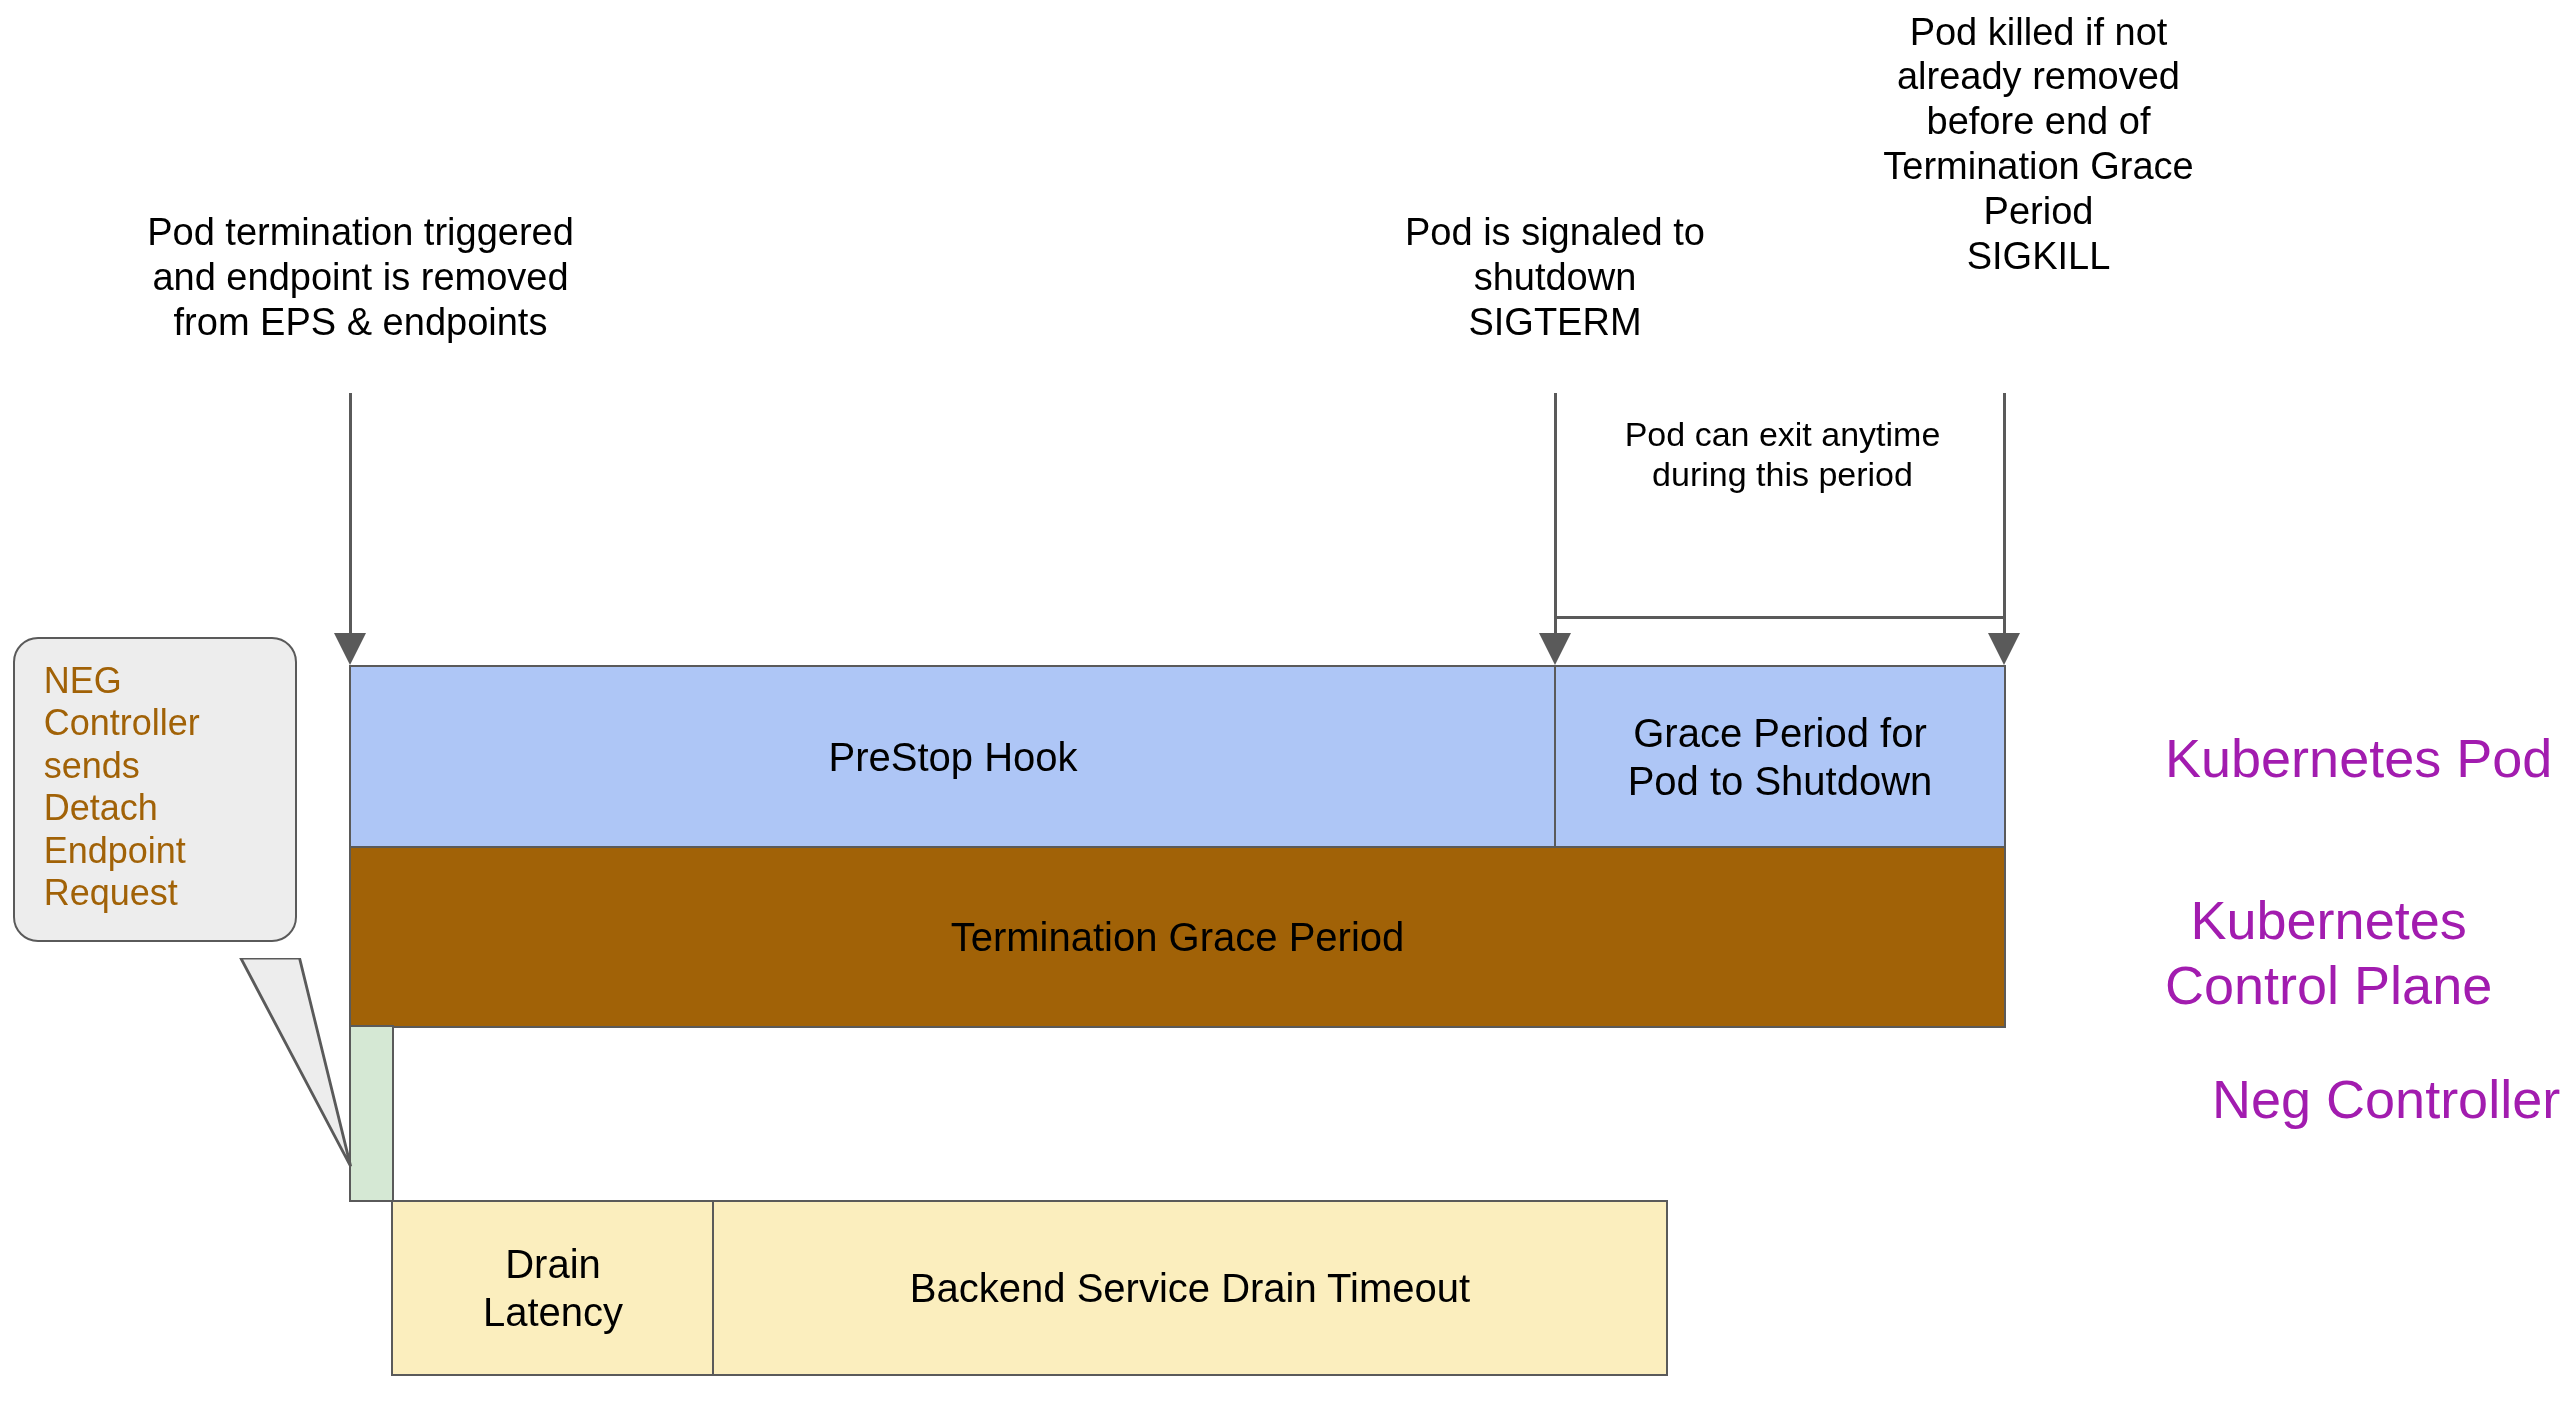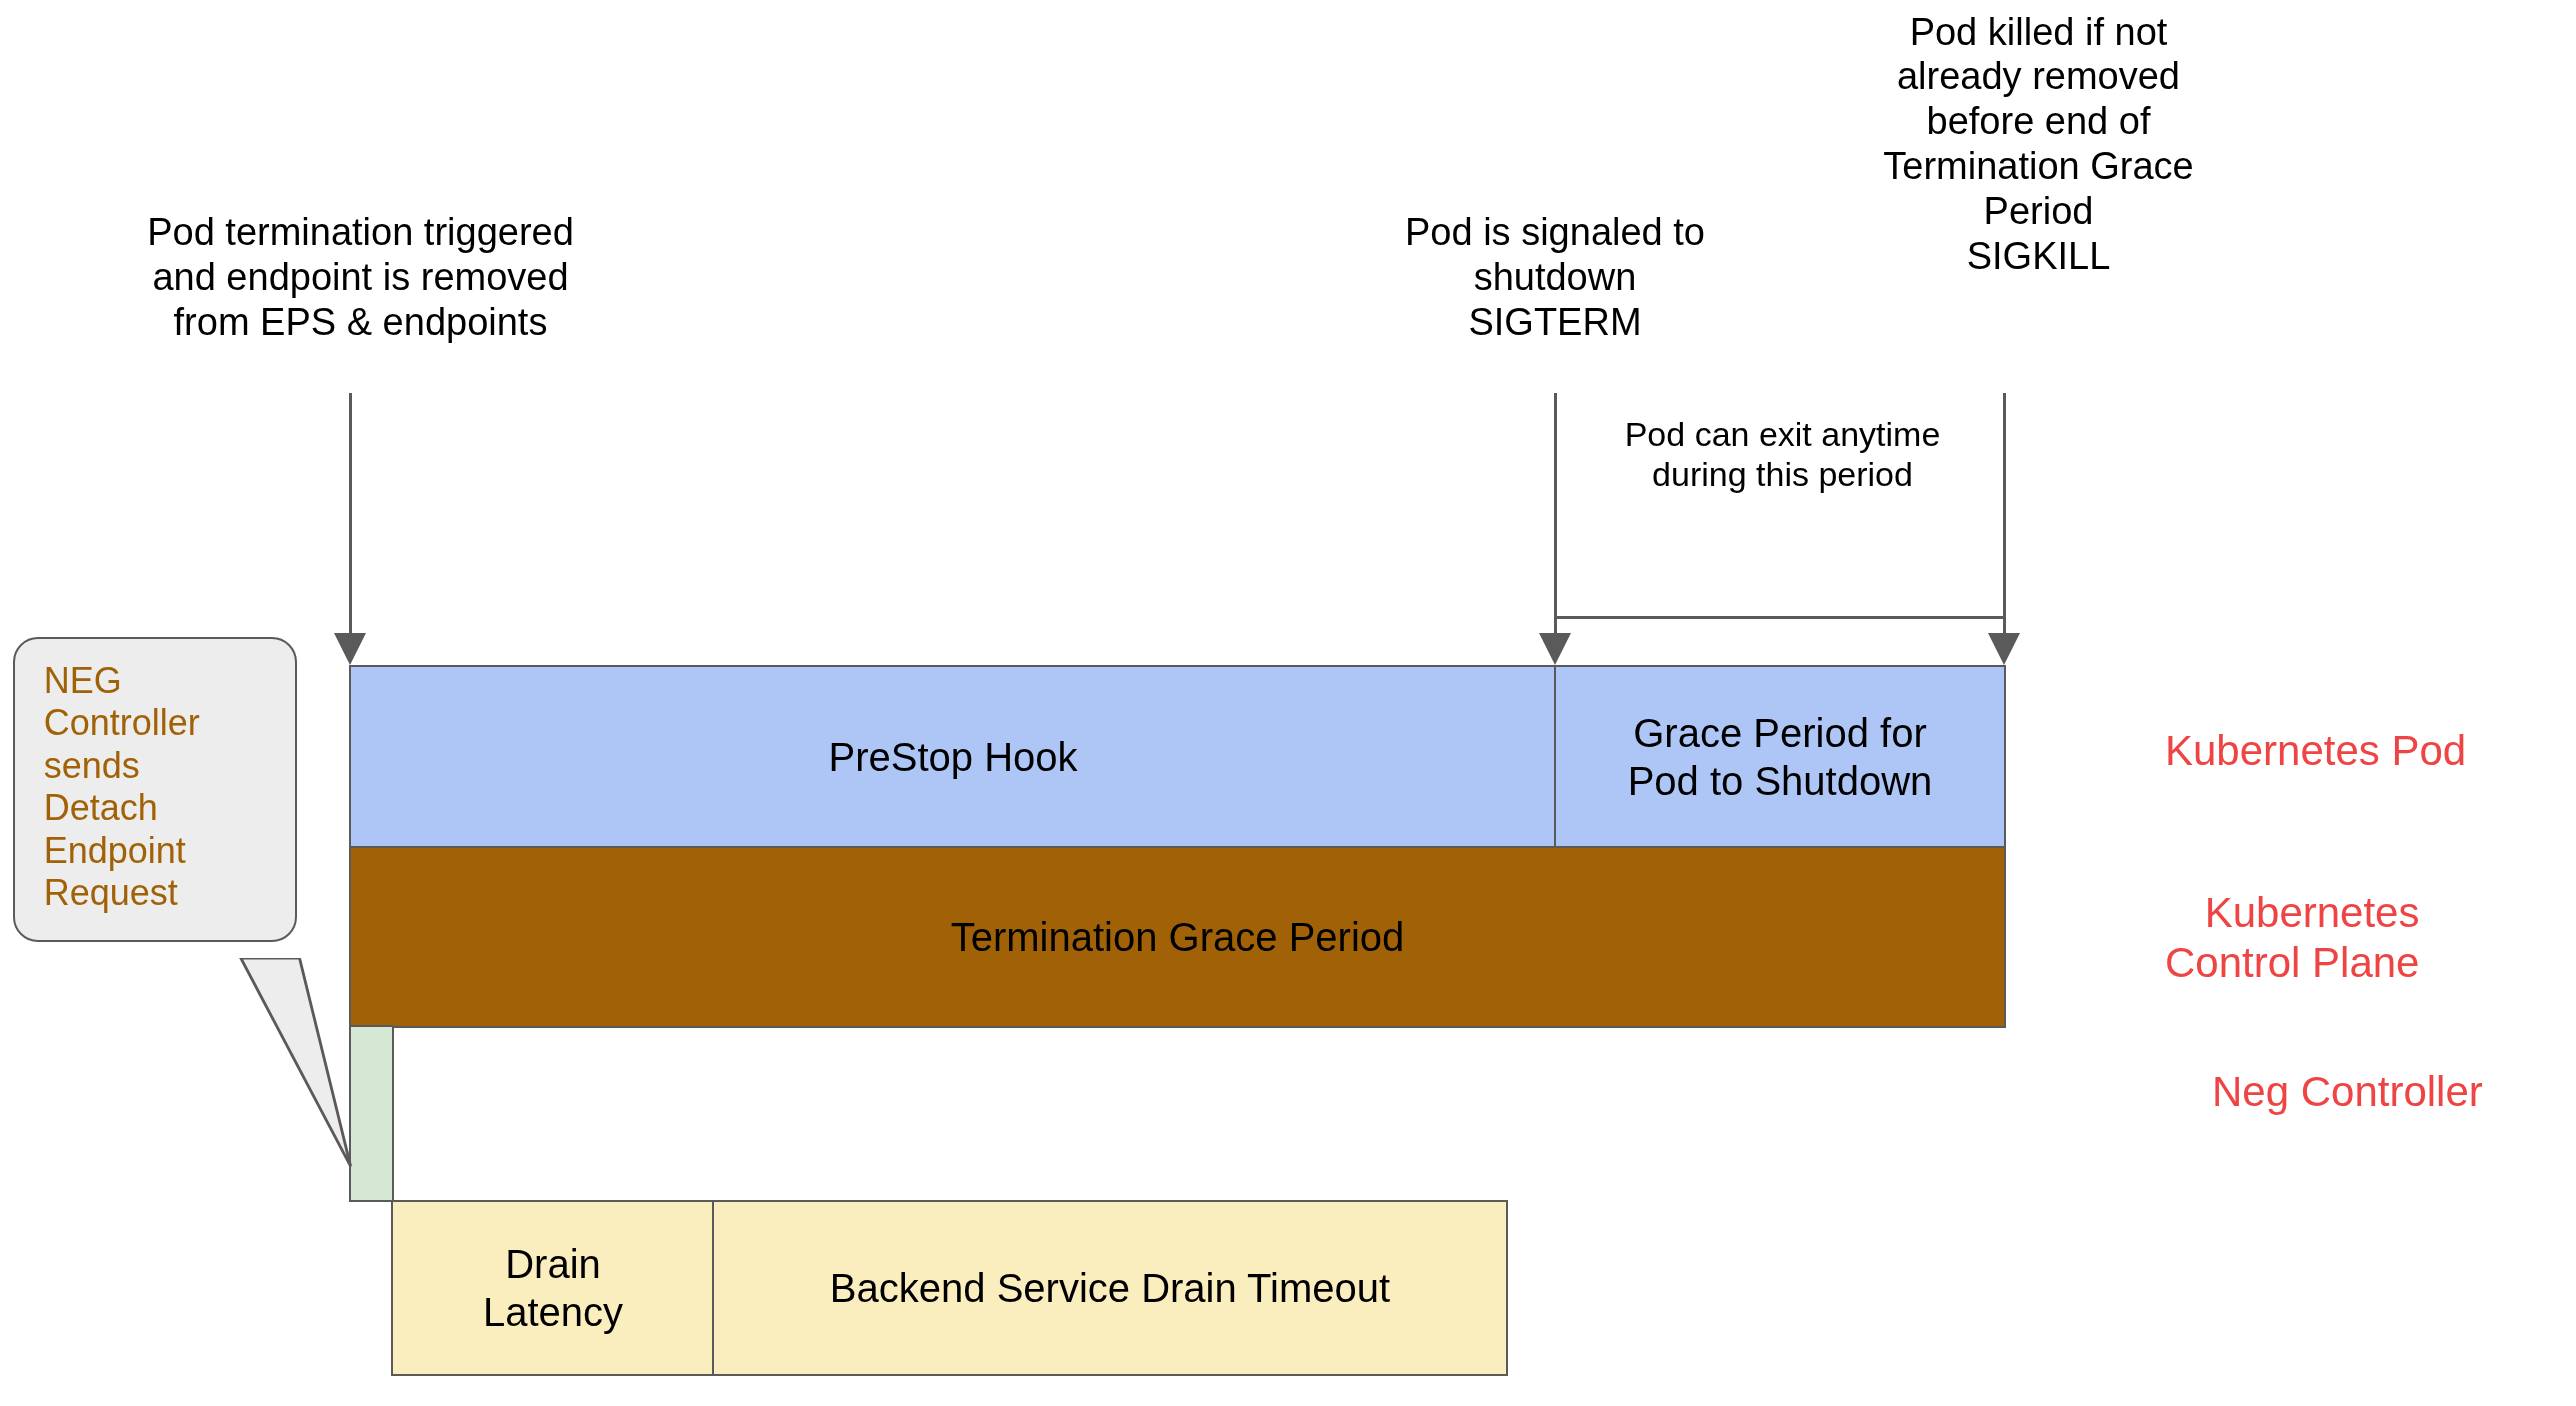--- a/index.html
+++ b/index.html
@@ -67,25 +67,25 @@
     color: #000000;
   }
   .bar.blue-dark  { background: #aec6f6; }
   .bar.blue-light { background: #a16207; }
   .bar.green      { background: #d5e8d4; }
   .bar.yellow     { background: #fbeebe; }
 
   
   .lane-label {
     position: absolute;
-    font-size: 42px;
+    font-size: 54px;
     line-height: 1.2;
-    color: #ef4444;
+    color: #a21caf;
     white-space: pre-line;
-    text-align: right;
+    text-align: center;
   }
 
   
   .callout {
     position: absolute;
     left: 13.3px;
     top: 637px;
     width: 284px;
     box-sizing: border-box;
     background: #ededed;
@@ -155,21 +155,21 @@
 
   <div class="bar green" style="left:349px; top:1025px; width:45px; height:177px;">
     <span></span>
   </div>
 
   <div class="bar yellow" style="left:391px; top:1200px; width:324px; height:176px; white-space:pre-line;">
     <span style="white-space:pre-line;">Drain
 Latency</span>
   </div>
 
-  <div class="bar yellow" style="left:712px; top:1200px; width:796px; height:176px;">
+  <div class="bar yellow" style="left:712px; top:1200px; width:956px; height:176px;">
     <span>Backend Service Drain Timeout</span>
   </div>
 
   <div class="lane-label" style="left:2165px; top:726px;">Kubernetes Pod</div>
 
   <div class="lane-label" style="left:2165px; top:888px;">Kubernetes
 Control Plane</div>
 
   <div class="lane-label" style="left:2165px; top:1067px;margin-left:47px;">Neg Controller</div>
 

